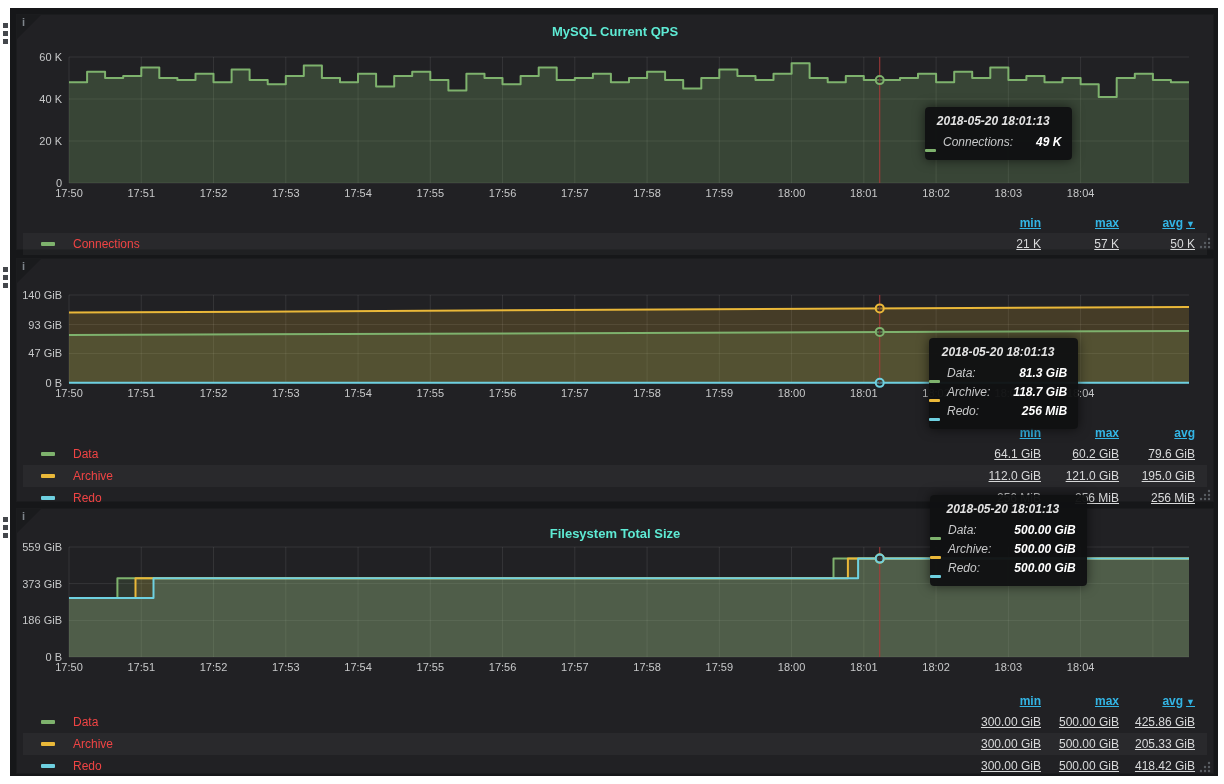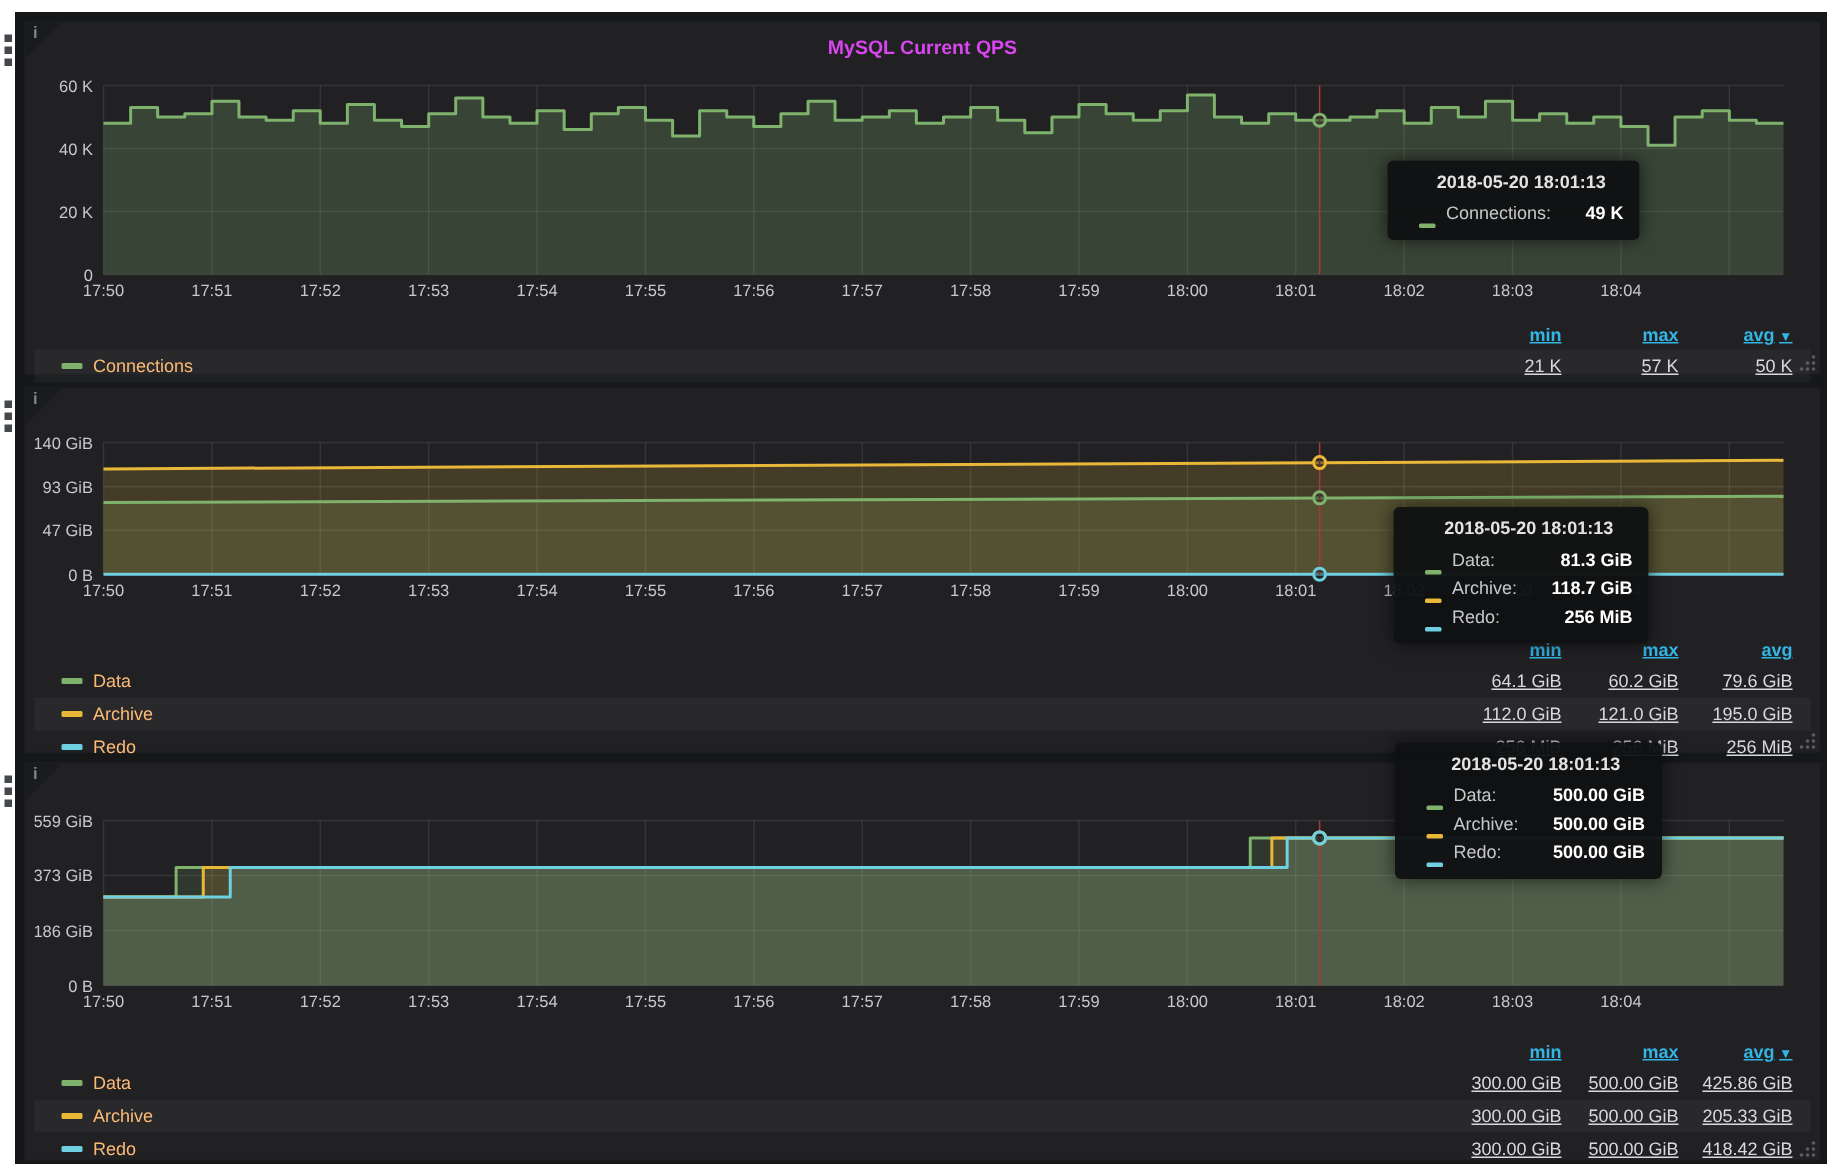--- a/index.html
+++ b/index.html
@@ -7,21 +7,21 @@
               font-family:"Liberation Sans","DejaVu Sans",sans-serif; }
   .dashboard { position:absolute; left:10px; top:8px; width:1208px; height:768px;
                background:#161719; color:#d8d9da; }
   .panel { position:absolute; left:6px; right:4px; background:#212124;
            border:1px solid #1b1c1e; }
   .p1 { top:6px;   height:236px; }
   .p2 { top:250px; height:244px; }
   .p3 { top:500px; height:266px; }
 
   .ptitle { position:absolute; top:9px; left:0; right:0; text-align:center;
-            font-size:13px; font-weight:bold; color:#d946ef; cursor:pointer; }
+            font-size:13px; font-weight:bold; color:#5eead4; cursor:pointer; }
   .p3 .ptitle { top:17px; }
 
   
   .corner { position:absolute; top:0; left:0; width:0; height:0;
             border-top:24px solid #1a1b1d; border-right:24px solid transparent; }
   .info-i { position:absolute; top:-23px; left:5px; font-size:11px; font-weight:bold;
             color:#7f868c; font-style:normal; }
 
   
   .graph { position:absolute; left:6px; right:10px; }
@@ -34,31 +34,31 @@
   .ltable { position:absolute; left:6px; right:6px; font-size:12px; }
   .p1 .ltable { top:198px; }
   .p2 .ltable { top:164px; }
   .p3 .ltable { top:182px; }
   .lrow { display:grid; grid-template-columns:1fr 78px 78px 76px;
           align-items:center; height:22px; padding:0 12px 0 18px; }
   .lrow.lhead { height:20px; }
   .lrow.striped { background:rgba(255,255,255,0.04); }
   .lv { text-align:right; color:#d8d9da;text-decoration:underline; }
   .hblue { color:var(--link); font-weight:bold; cursor:pointer; }
-  .lname { display:flex; align-items:center; gap:7px; color:#fdba74; cursor:pointer; }
+  .lname { display:flex; align-items:center; gap:18px; color:#ef4444; cursor:pointer; }
   .dash { display:inline-block; width:14px; height:4px; border-radius:1px; }
   .c-green { background:var(--green); }
   .c-yellow { background:var(--yellow); }
   .c-blue { background:var(--blue); }
   .caret { color:var(--link); font-size:9px; margin-left:3px; font-style:normal; }
 
   
   .tooltip { position:absolute; z-index:30; background:rgba(16,17,18,0.96);
-             border-radius:4px; padding:7px 11px 8px 21px; font-size:12px;
-             box-shadow:0 0 12px rgba(0,0,0,0.6); min-width:140px; pointer-events:none; }
+             border-radius:4px; padding:7px 11px 8px 0; font-size:12px;
+             box-shadow:0 0 12px rgba(0,0,0,0.6); min-width:140px; pointer-events:none;font-style:italic; }
   .tt-time { font-weight:bold; text-align:center; color:#e3e3e3; margin-bottom:5px; }
   .tt-row { display:flex; align-items:flex-end; gap:7px; line-height:19px; color:#c7c8c9; }
   .tt-row .dash { width:11px; height:3px; }
   .tt-val { margin-left:auto; padding-left:16px; font-weight:bold; color:#ffffff; }
   .t1 { left:915px; top:99px; }
   .t2 { left:919px; top:330px; }
   .t3 { left:920px; top:487px; }
 
   
   .dragdots { position:absolute; left:-14px; top:8px; width:6px; cursor:grab; }
@@ -275,20 +275,21 @@
 
   <section class="panel p3">
     <div class="dragdots">
         <i></i>
         <i></i>
         <i></i>
       </div>
     <div class="corner">
       <span class="info-i">i</span>
     </div>
+    <h2 class="ptitle">Filesystem Total Size</h2>
     <div class="graph g3">
         <svg width="1180" height="136">
           <line x1="46" x2="1166" y1="118" y2="118" stroke="rgba(255,255,255,0.09)"></line>
           <text x="39" y="122" text-anchor="end" fill="#c7c8c9" font-size="11">0 B</text>
           <line x1="46" x2="1166" y1="81.3989266547406" y2="81.3989266547406" stroke="rgba(255,255,255,0.09)"></line>
           <text x="39" y="85.3989266547406" text-anchor="end" fill="#c7c8c9" font-size="11">186 GiB</text>
           <line x1="46" x2="1166" y1="44.601073345259394" y2="44.601073345259394" stroke="rgba(255,255,255,0.09)"></line>
           <text x="39" y="48.601073345259394" text-anchor="end" fill="#c7c8c9" font-size="11">373 GiB</text>
           <line x1="46" x2="1166" y1="8" y2="8" stroke="rgba(255,255,255,0.09)"></line>
           <text x="39" y="12" text-anchor="end" fill="#c7c8c9" font-size="11">559 GiB</text>

